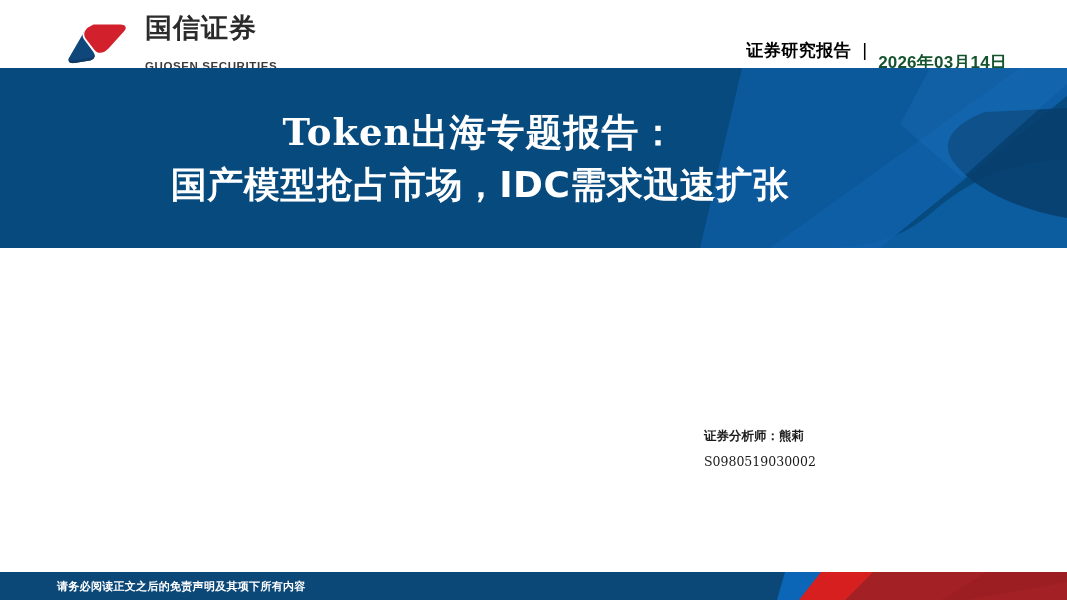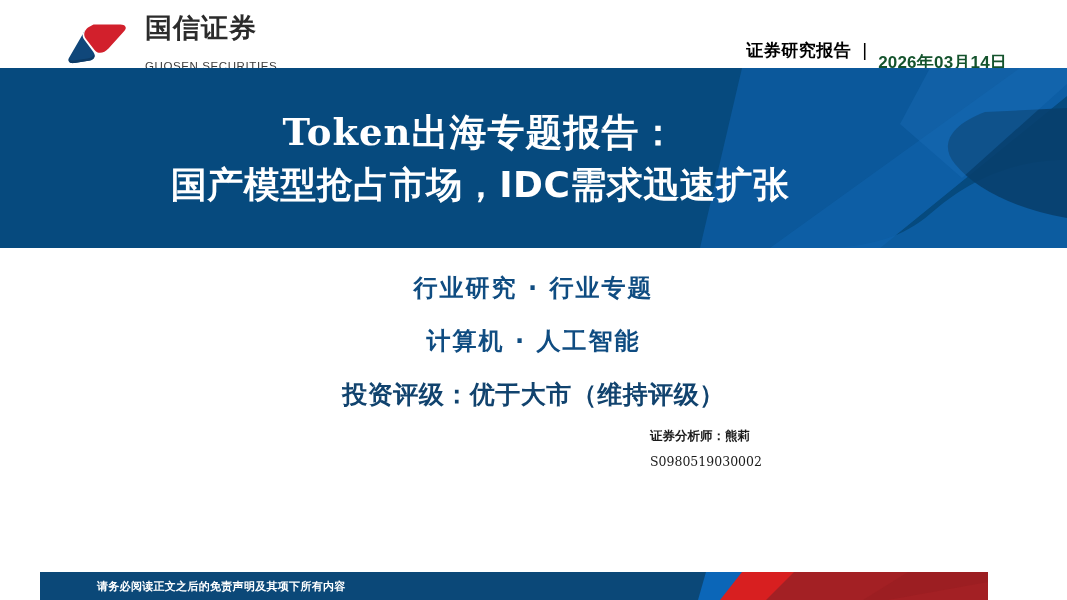--- a/index.html
+++ b/index.html
@@ -56,21 +56,21 @@
     font-family: "DejaVu Sans", sans-serif;
     font-size: 27px;
     font-weight: 700;
     color: #2b2b2b;
     letter-spacing: 1px;
     white-space: nowrap;
   }
   .brand-en {
     font-family: "Liberation Sans", sans-serif;
     font-size: 11.5px;
-    font-weight: 400;
+    font-weight: 700;
     color: #3a3a3a;
     letter-spacing: 0.6px;
     margin-top: 20px;
     white-space: nowrap;
   }
 
   .header-meta {
     position: absolute;
     right: 60px;
     top: 27px;
@@ -179,21 +179,21 @@
   .mid-row.r3 {
     font-size: 25px;
     font-weight: 700;
     letter-spacing: 0.5px;
     color: #11436e;
   }
 
   
   .contacts {
     position: absolute;
-    left: 650px;
+    left: 704px;
     top: 428px;
     width: 360px;
     display: flex;
     gap: 14px;
   }
   .contact-col {
     display: flex;
     flex-direction: column;
   }
   .contact-col.col-a { width: 190px; }
@@ -213,25 +213,24 @@
     color: #1a1a1a;
     margin-bottom: 9px;
     white-space: nowrap;
   }
 
   
   .footer {
     position: absolute;
     left: 0;
     top: 572px;
-    width: 948px;
+    width: 1067px;
     height: 28px;
     background: #0b4878;
     overflow: hidden;
-    margin-left: 40px;
   }
   .footer-art {
     position: absolute;
     right: 0; top: 0;
     width: 290px;
     height: 28px;
   }
   .footer-text {
     position: absolute;
     left: 57px;
@@ -288,25 +287,20 @@
 
       <polygon points="930,0 1067,0 1067,16 962,110 900,56" fill="#1c6fba" opacity="0.35"></polygon>
     </svg>
 
     <div class="banner-titles">
       <div class="banner-line1">Token出海专题报告：</div>
       <div class="banner-line2">国产模型抢占市场，IDC需求迅速扩张</div>
     </div>
   </div>
 
-  <div class="mid">
-    <div class="mid-row r1">行业研究 · 行业专题</div>
-    <div class="mid-row r2">计算机 · 人工智能</div>
-    <div class="mid-row r3">投资评级：优于大市（维持评级）</div>
-  </div>
 
   <div class="contacts">
     <div class="contact-col col-a">
       <div class="contact-name">证券分析师：熊莉</div>
       <div class="contact-line">S0980519030002</div>
     </div>
   </div>
 
   <div class="footer">
     <svg class="footer-art" viewBox="0 0 290 28" preserveAspectRatio="none">

